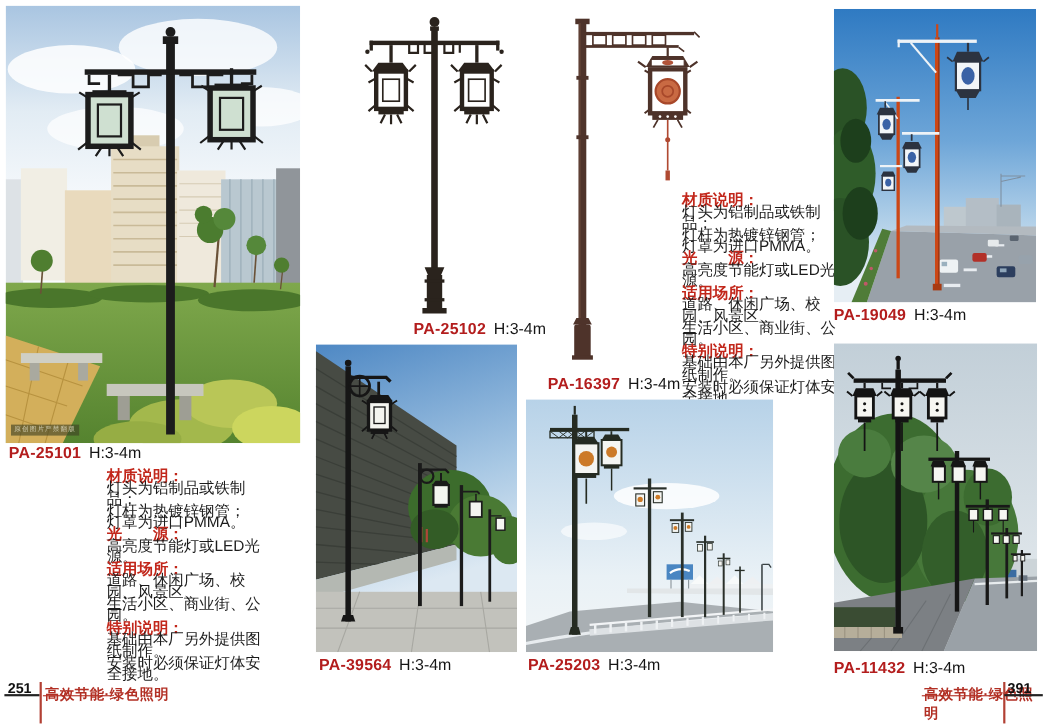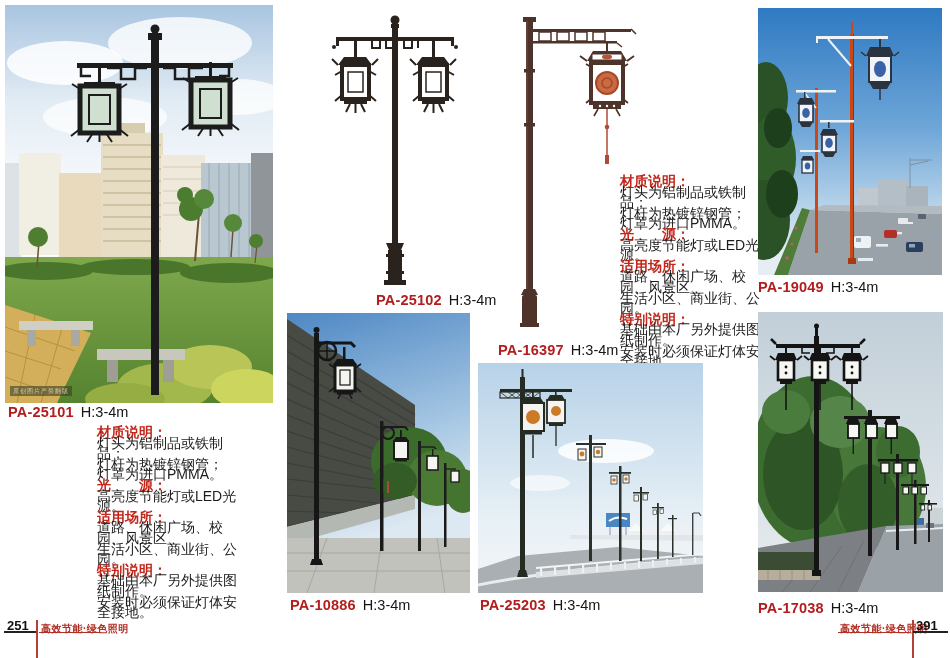--- a/index.html
+++ b/index.html
@@ -11,21 +11,21 @@
   .photo svg { display:block; }
   .render { position:absolute; overflow:hidden; }
   .plabel { position:absolute; white-space:nowrap; font-size:14.5px; }
   .plabel .code { color:#b31d1d; font-weight:bold; letter-spacing:.2px; }
   .plabel .hgt  { color:#151515; margin-left:7px; }
   .spec { position:absolute; width:150px; font-size:14px; line-height:10.6px; color:#1c1c1c; }
   .spec .hd { color:#c2271b; font-weight:bold; }
   .wm { position:absolute; left:5px; bottom:7px; background:rgba(62,64,36,.62);
         color:#cfcbae; font-size:6px; line-height:8px; padding:1px 3px; letter-spacing:1px; }
   .pagenum { position:absolute; font-size:13px; font-weight:bold; color:#111; }
-  .slogan  { position:absolute; font-size:10px; font-weight:bold; color:#b22f24; letter-spacing:.5px; }
+  .slogan  { position:absolute; font-size:13px; font-weight:bold; color:#b22f24; letter-spacing:.5px; }
   .hrule   { position:absolute; height:1.5px; }
   .hrule.black { background:#222; }
   .hrule.red   { background:#b22f24; height:1px; }
   .vrule   { position:absolute; width:1.5px; background:#b24034; }
 </style>
 </head>
 <body>
 
 <div class="page">
 
@@ -263,21 +263,21 @@
         <path d="M133 134 h14 l2 2" stroke="#1c1c1c" stroke-width="1.6" fill="none"></path>
         <rect x="145" y="136" width="1.4" height="7" fill="#1c1c1c"></rect>
         <rect x="140" y="143" width="11" height="14" fill="#f4f5f0" stroke="#1c1c1c" stroke-width="1.6"></rect>
         <rect x="157" y="150" width="2.5" height="84" fill="#1c1c1c"></rect>
         <path d="M159 156 h10" stroke="#1c1c1c" stroke-width="1.3"></path>
         <rect x="164" y="158" width="8" height="11" fill="#f4f5f0" stroke="#1c1c1c" stroke-width="1.3"></rect>
       </g>
     </svg>
   </div>
   <div class="plabel" style="left:290px; top:597px;">
-    <span class="code">PA-10886</span><span class="hgt">H:3-4m</span>
+    <span class="code">PA-39564</span><span class="hgt">H:3-4m</span>
   </div>
 
   <div class="render" style="left:495px; top:5px; width:150px; height:335px;">
     <svg viewBox="0 0 150 335" width="150" height="335">
       <rect x="28" y="12" width="13" height="5" fill="#4e332a"></rect>
       <rect x="31" y="16" width="7" height="304" fill="#4e332a"></rect>
       <rect x="31" y="16" width="2" height="304" fill="#6a4a3c" opacity=".6"></rect>
       <rect x="29" y="64" width="11" height="3.5" fill="#4e332a"></rect>
       <rect x="29" y="118" width="11" height="3.5" fill="#4e332a"></rect>
       <g>
@@ -639,21 +639,21 @@
       </g>
       <g>
         <rect x="170" y="188" width="2" height="42" fill="#1c1c1c"></rect>
         <rect x="161" y="191" width="18" height="1.6" fill="#1c1c1c"></rect>
         <rect x="163" y="193" width="3.6" height="5" fill="#f6f6f2" stroke="#1c1c1c" stroke-width=".8"></rect>
         <rect x="170" y="193" width="3.6" height="5" fill="#f6f6f2" stroke="#1c1c1c" stroke-width=".8"></rect>
       </g>
     </svg>
   </div>
   <div class="plabel" style="left:758px; top:600px;">
-    <span class="code">PA-17038</span><span class="hgt">H:3-4m</span>
+    <span class="code">PA-11432</span><span class="hgt">H:3-4m</span>
   </div>
 
   <div class="pagenum" style="left:7px; top:618px;">251</div>
   <div class="hrule black" style="left:4px; top:631px; width:32px;"></div>
   <div class="vrule" style="left:36px; top:620px; height:38px;"></div>
   <div class="slogan" style="left:41px; top:622px;">高效节能·绿色照明</div>
   <div class="hrule red" style="left:39px; top:631.5px; width:62px;"></div>
 
   <div class="slogan" style="left:840px; top:622px;">高效节能·绿色照明</div>
   <div class="hrule red" style="left:838px; top:631.5px; width:72px;"></div>

